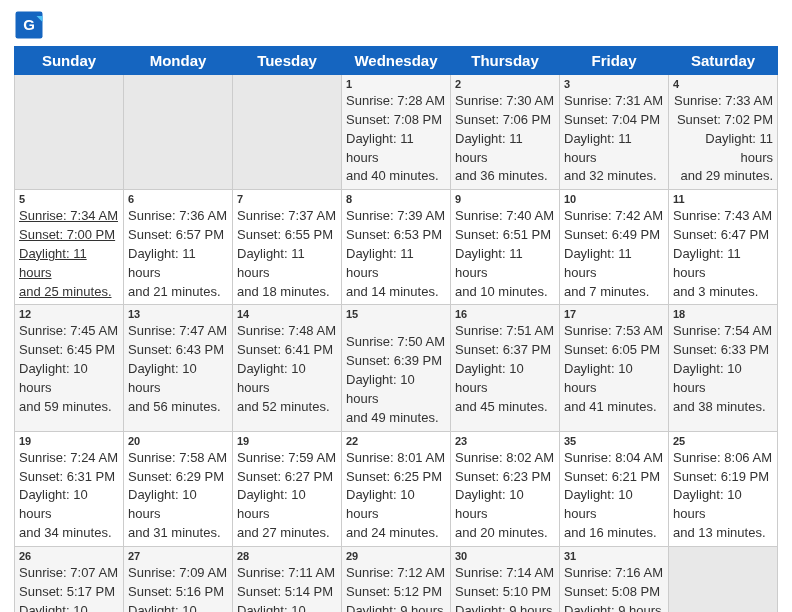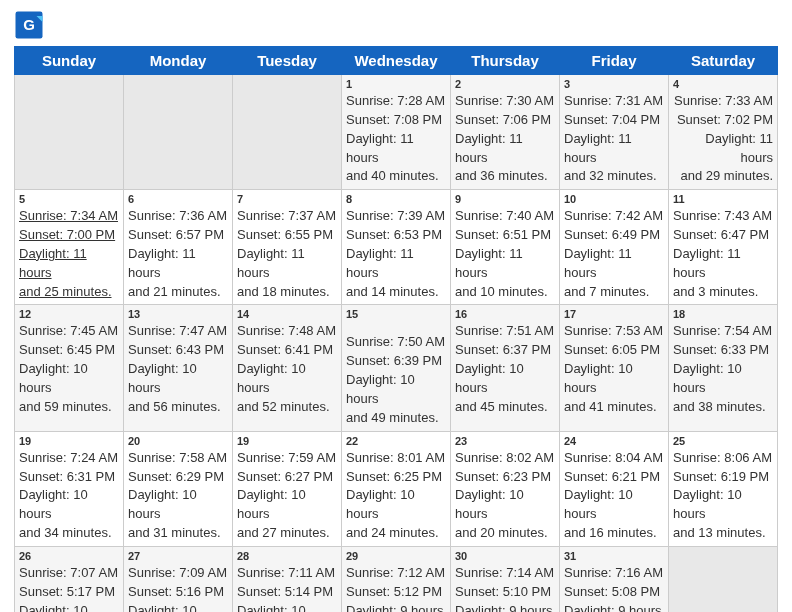--- a/index.html
+++ b/index.html
@@ -294,21 +294,21 @@
 and 24 minutes.</div>
           </td>
           <td>
             <span class="day-num">23</span>
             <div class="cell-info" style="white-space: pre-line;">Sunrise: 8:02 AM
 Sunset: 6:23 PM
 Daylight: 10 hours
 and 20 minutes.</div>
           </td>
           <td>
-            <span class="day-num">24</span>
+            <span class="day-num">35</span>
             <div class="cell-info" style="white-space: pre-line;">Sunrise: 8:04 AM
 Sunset: 6:21 PM
 Daylight: 10 hours
 and 16 minutes.</div>
           </td>
           <td>
             <span class="day-num">25</span>
             <div class="cell-info" style="white-space: pre-line;">Sunrise: 8:06 AM
 Sunset: 6:19 PM
 Daylight: 10 hours

